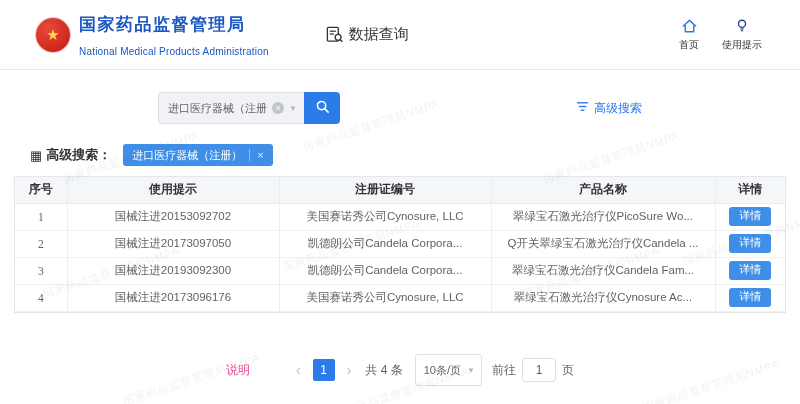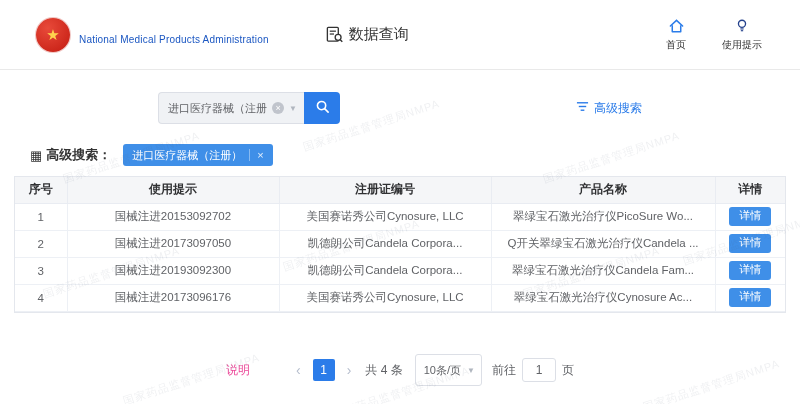--- a/index.html
+++ b/index.html
@@ -24,21 +24,21 @@
     width: 34px; height: 34px; border-radius: 50%;
     background: radial-gradient(circle at 35% 30%, #e84a3a, #c31a10);
     color: #ffd24d; font-size: 15px; display: flex; align-items: center; justify-content: center;
     box-shadow: 0 0 0 1px rgba(195,26,16,0.25);
   }
   .brand-text { margin-left: 9px; }
   .brand-cn { font-size: 17px; font-weight: bold; color: #1b57c2; letter-spacing: 1.5px; }
   .brand-en { font-size: 10px; color: #1b57c2; margin-top: 10px; letter-spacing: 0.2px; text-align: right; }
   .app-title { margin-left: 56px; display: flex; align-items: center; gap: 5px; font-size: 15px; font-weight: normal; color: #333; }
   .app-title svg { display: block; }
-  .top-nav { margin-left: auto; display: flex; gap: 36px; }
+  .top-nav { margin-left: auto; display: flex; gap: 23px; }
   .nav-item { display: flex; flex-direction: column; align-items: center; gap: 4px; cursor: pointer; }
   .nav-item .nav-label { font-size: 10px; color: #333; white-space: nowrap; }
   .nav-item svg { display: block; }
 
   
   .search-section {
     position: relative; z-index: 2; padding: 22px 0 12px;
     display: flex; justify-content: center; align-items: center; gap: 16px;
   }
   .search-group { display: flex; height: 32px; width: 402px; }
@@ -74,21 +74,21 @@
   }
   .filter-tag .tag-close { opacity: 0.85; padding-left: 7px; border-left: 1px solid rgba(255,255,255,0.45); cursor: pointer; font-size: 11px; }
 
   
   .table-wrap { position: relative; z-index: 2; margin: 0 14px; border: 1px solid #e4e7ed; background: #fff; }
   table { width: 100%; border-collapse: collapse; table-layout: fixed; text-align: center; }
   th {
     background: #f5f6f8; font-size: 12px; font-weight: bold; color: #303133;
     height: 26px; border: 1px solid #e9ecf2; border-top: none;
   }
-  th:first-child, td:first-child { border-left: none; }
+  th:first-child, td:first-child { border-left: none; font-family: Liberation Serif, serif; }
   th:last-child, td:last-child { border-right: none; }
   td { font-size: 11.5px; color: #606266; height: 27px; border: 1px solid #edf0f5; white-space: nowrap; overflow: hidden; }
   .detail-btn {
     display: inline-block; background: #3f8fe8; color: #fff; font-size: 11px;
     padding: 2px 10px 3px; border-radius: 3px; border: none; cursor: pointer; line-height: 1.2;
   }
 
   
   .pagination {
     position: absolute; z-index: 2; left: 0; right: 0; bottom: 18px;
@@ -129,20 +129,21 @@
     <span style="left:680px; top:232px;">国家药品监督管理局NMPA</span>
     <span style="left:120px; top:372px;">国家药品监督管理局NMPA</span>
     <span style="left:330px; top:385px;">国家药品监督管理局NMPA</span>
     <span style="left:640px; top:378px;">国家药品监督管理局NMPA</span>
   </div>
 
   <div class="header">
     <div class="brand">
       <div class="emblem">★</div>
       <div class="brand-text">
+        <div class="brand-cn">国家药品监督管理局</div>
         <div class="brand-en">National Medical Products Administration</div>
       </div>
     </div>
     <div class="app-title">
       <span>
         <svg width="19" height="19" viewBox="0 0 20 20" fill="none">
           <rect x="2.5" y="2.5" width="11.5" height="14.5" rx="1" stroke="#333" stroke-width="1.4"></rect>
           <line x1="5" y1="6.5" x2="11.5" y2="6.5" stroke="#333" stroke-width="1.3"></line>
           <line x1="5" y1="9.5" x2="9.5" y2="9.5" stroke="#333" stroke-width="1.3"></line>
           <circle cx="13.8" cy="13" r="3.1" stroke="#333" stroke-width="1.4" fill="#fff"></circle>

